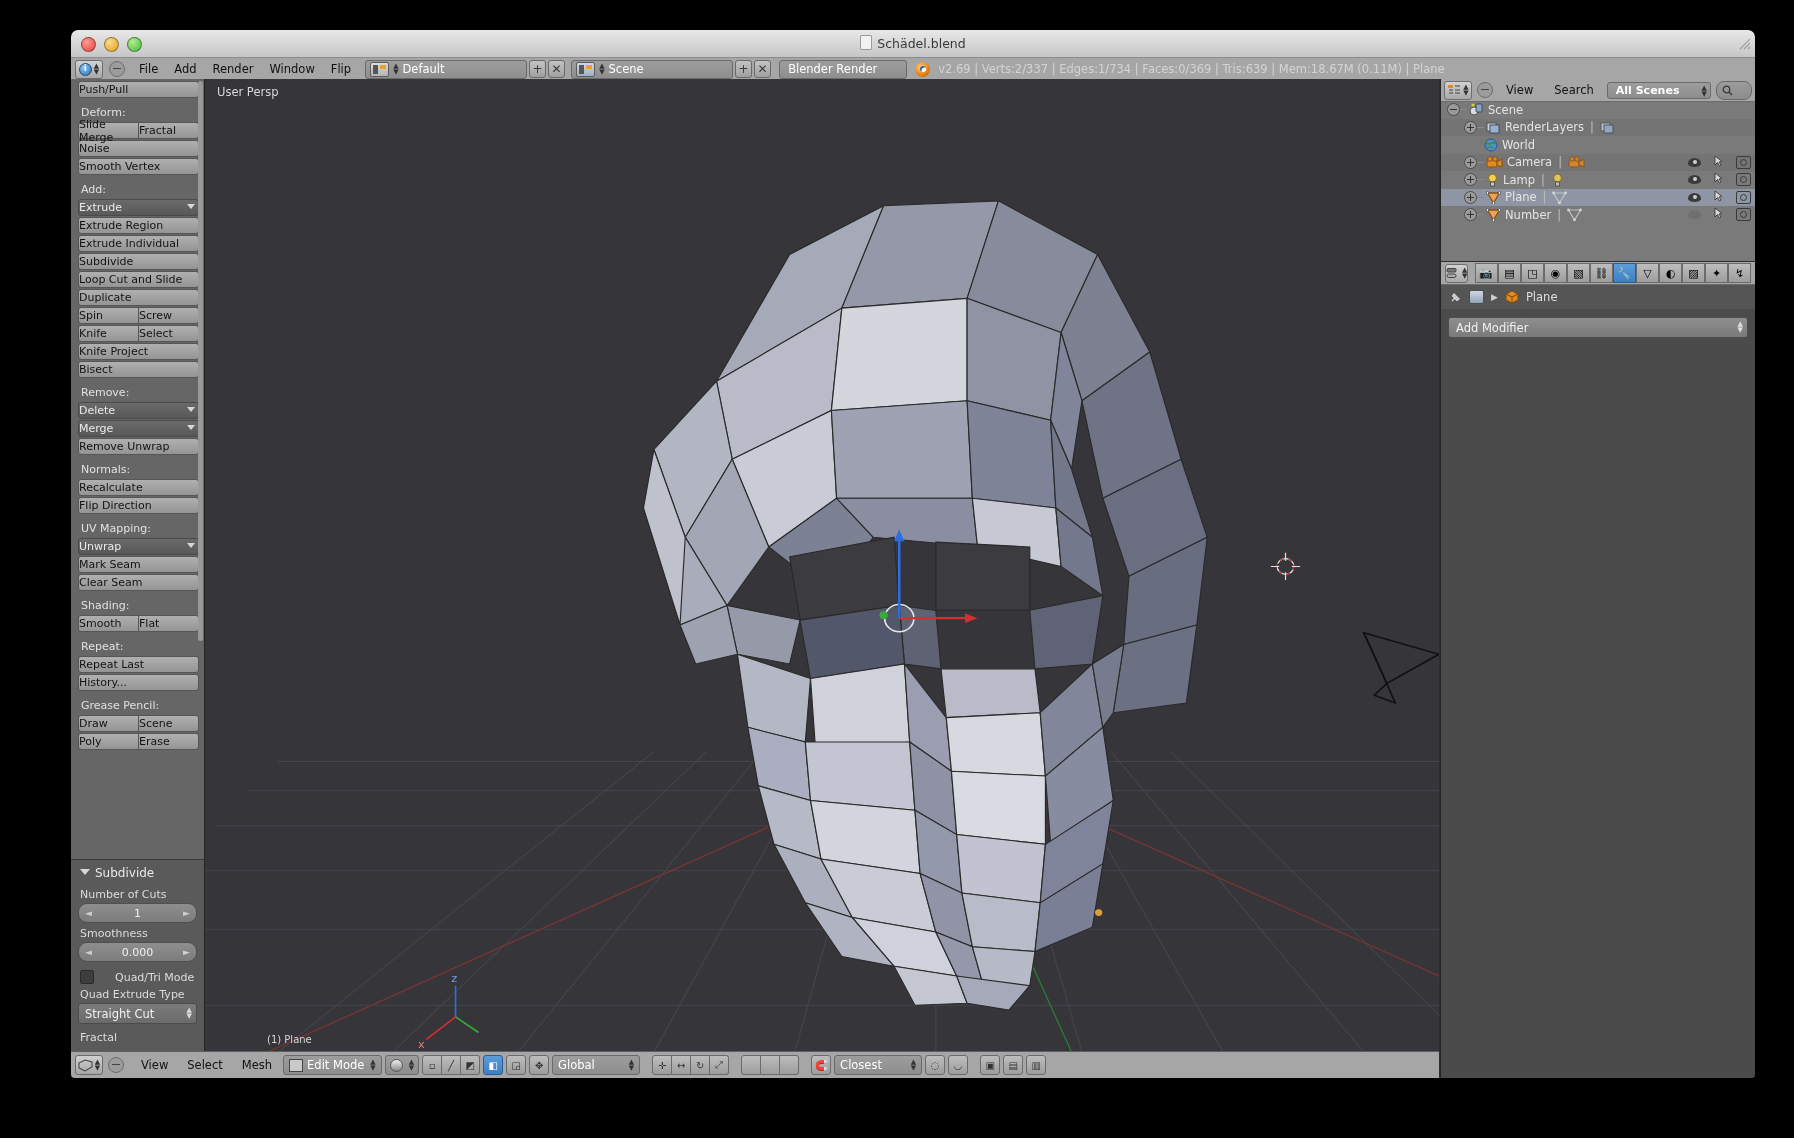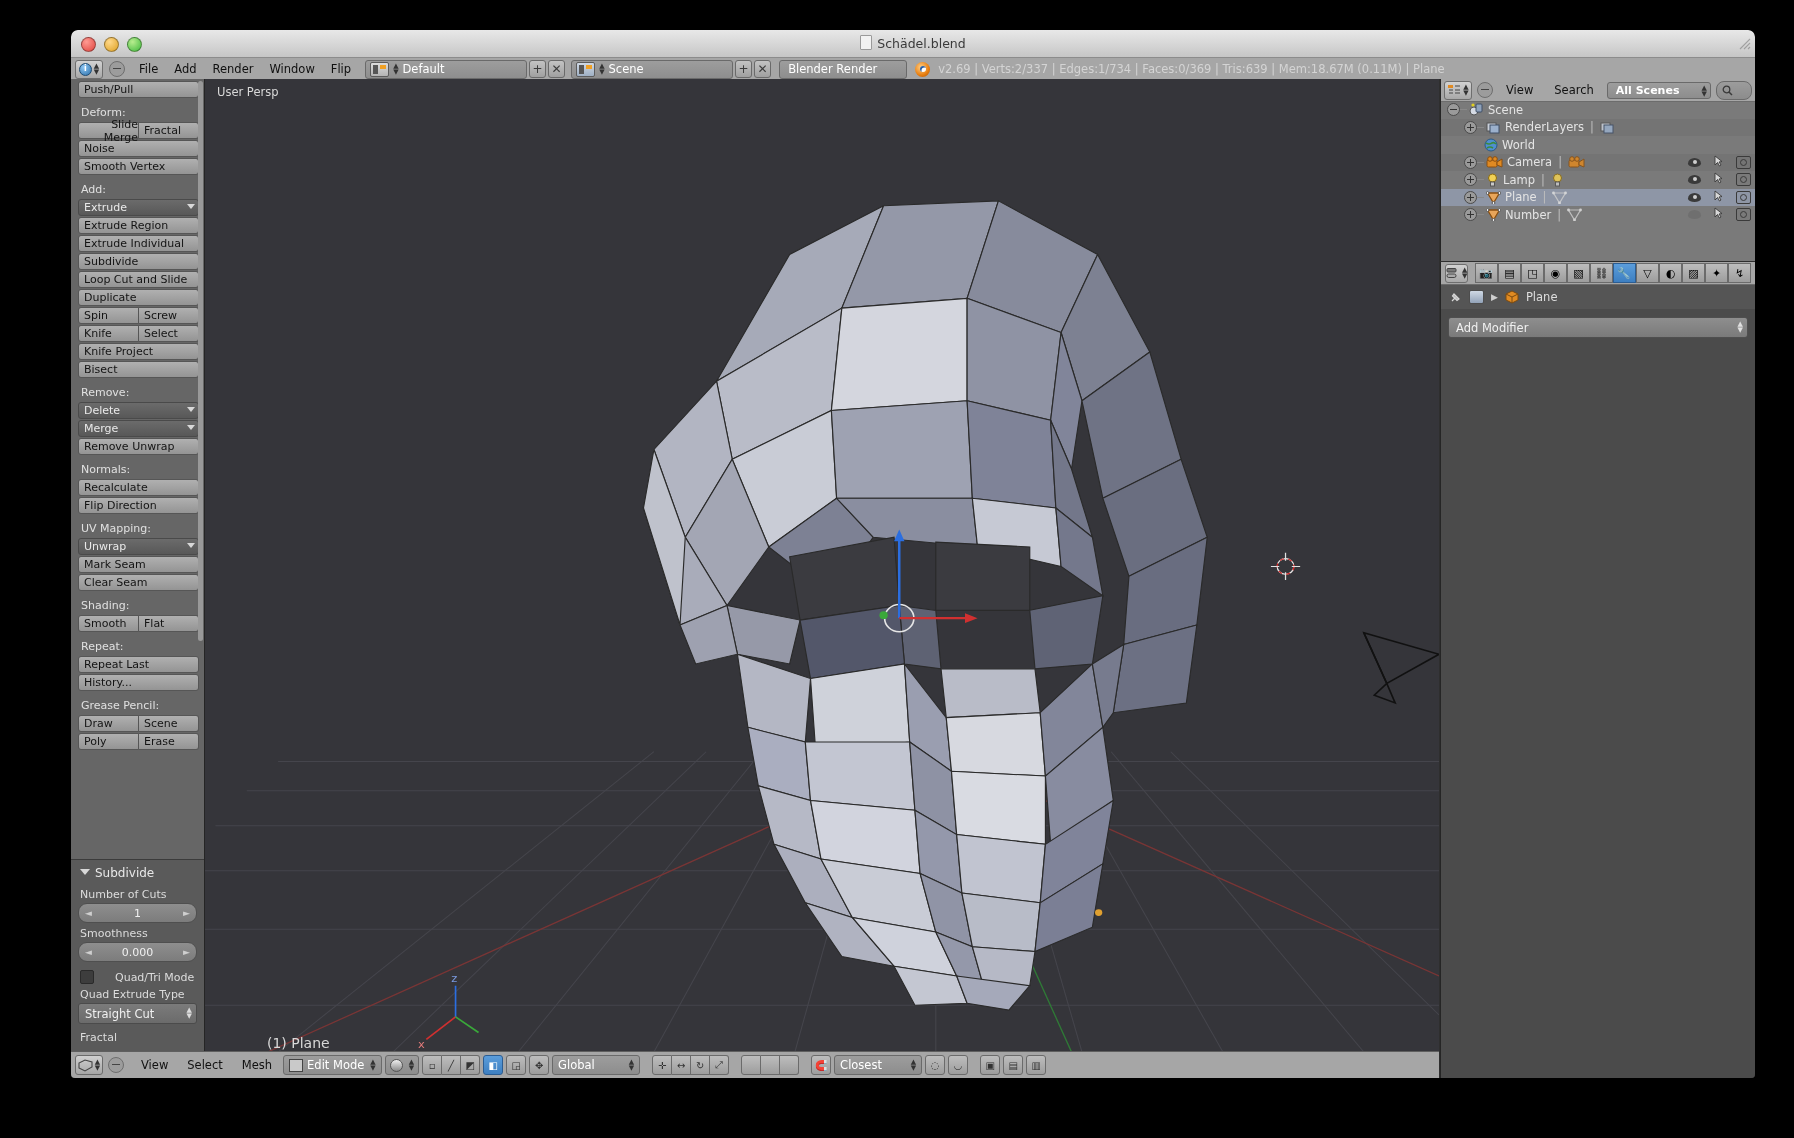--- a/index.html
+++ b/index.html
@@ -51,22 +51,22 @@
 
   
   .work{position:absolute;left:0;top:49px;right:0;bottom:0;background:#2e2e2e;}
 
   
   .toolshelf{position:absolute;left:0;top:0;width:133px;bottom:26px;background:#666666;
              border-right:1px solid #252525;overflow:hidden;}
   .ts-inner{padding:2px 5px 0 7px;}
   .hdg{font-size:11px;color:#e0e0e0;margin:8px 0 3px 3px;}
   .btn{height:17px;background:linear-gradient(#b0b0b0,#949494);border:1px solid #565656;border-radius:3px;
-       font-size:11px;color:#141414;display:flex;align-items:center;padding-left:5px;margin-bottom:1px;
-       box-sizing:border-box;text-align:right;}
+       font-size:11px;color:#141414;display:flex;align-items:center;margin-bottom:1px;
+       box-sizing:border-box;}
   .btn.dark{background:linear-gradient(#6b6b6b,#585858);color:#e9e9e9;border-color:#4a4a4a;position:relative;}
   .btn.dark:after{content:"";position:absolute;right:3px;top:4px;width:0;height:0;
                   border-left:4px solid transparent;border-right:4px solid transparent;border-top:5px solid #d8d8d8;}
   .row2{display:flex;gap:0;margin-bottom:1px;}
   .row2 .btn{flex:1;margin-bottom:0;border-radius:3px 0 0 3px;}
   .row2 .btn+.btn{border-radius:0 3px 3px 0;border-left:none;}
   .ts-scrollbar{position:absolute;right:1px;top:2px;width:5px;height:560px;background:#999;border-radius:3px;}
 
   .panel-sub{position:absolute;left:0;right:0;bottom:0;background:#5a5a5a;border-top:1px solid #3b3b3b;
              padding:4px 7px 6px 7px;box-sizing:border-box;}
@@ -80,21 +80,21 @@
   .numfield .ar.l{left:6px;} .numfield .ar.r{right:6px;}
   .chkrow{display:flex;align-items:center;margin:8px 0 4px 2px;font-size:11px;color:#dcdcdc;gap:21px;}
   .chk{width:12px;height:12px;background:#3d3d3d;border:1px solid #2a2a2a;border-radius:2px;}
   .ddown{height:19px;background:linear-gradient(#7b7b7b,#6b6b6b);border:1px solid #4b4b4b;border-radius:3px;
          display:flex;align-items:center;padding-left:6px;font-size:11.5px;color:#f0f0f0;position:relative;}
   .ddown .sp{position:absolute;right:4px;top:3px;font-size:7px;line-height:6px;color:#ddd;}
 
   
   .viewport{position:absolute;left:134px;top:0;right:316px;bottom:26px;background:#35353a;overflow:hidden;}
   .vp-label{position:absolute;left:12px;top:6px;font-size:11.5px;color:#d8d8d8;}
-  .vp-objlabel{position:absolute;left:62px;bottom:1px;font-size:14px;color:#d8d8d8;}
+  .vp-objlabel{position:absolute;left:62px;bottom:7px;font-size:10px;color:#d8d8d8;}
 
   
   .vheader{position:absolute;left:0;right:316px;bottom:0;height:26px;background:#a6a6a6;
            border-top:1px solid #5f5f5f;display:flex;align-items:center;padding:0 4px;gap:3px;font-size:11.5px;color:#111;}
   .vhi{width:26px;height:18px;background:linear-gradient(#d0d0d0,#a6a6a6);border:1px solid #6b6b6b;border-radius:3px;
        display:flex;align-items:center;justify-content:center;}
   .tg{width:18px;height:18px;background:linear-gradient(#bdbdbd,#9d9d9d);border:1px solid #6b6b6b;
       display:flex;align-items:center;justify-content:center;font-size:10px;color:#333;}
   .tg.on{background:linear-gradient(#5b9ddb,#3d7fc1);color:#fff;border-color:#2c5d92;}
   .grp{display:flex;}

